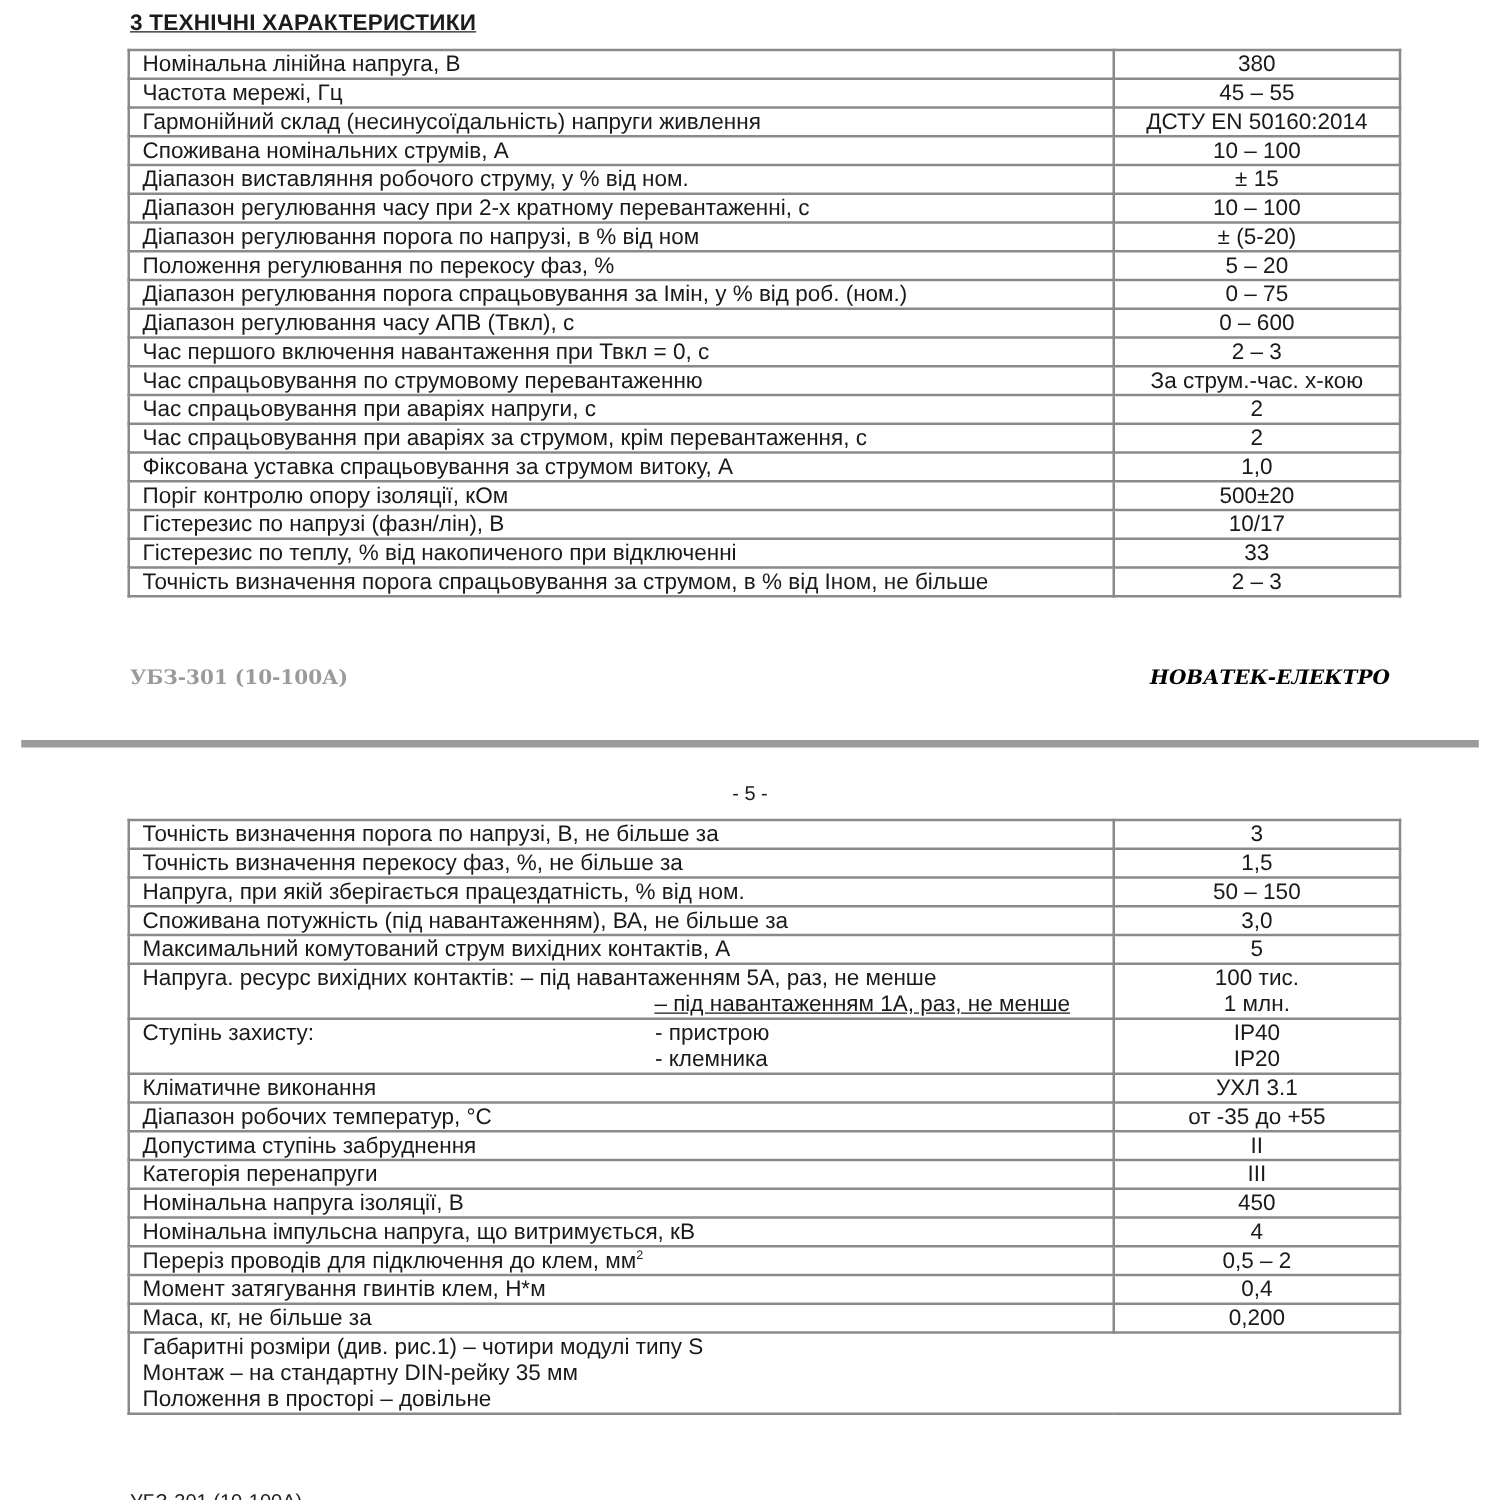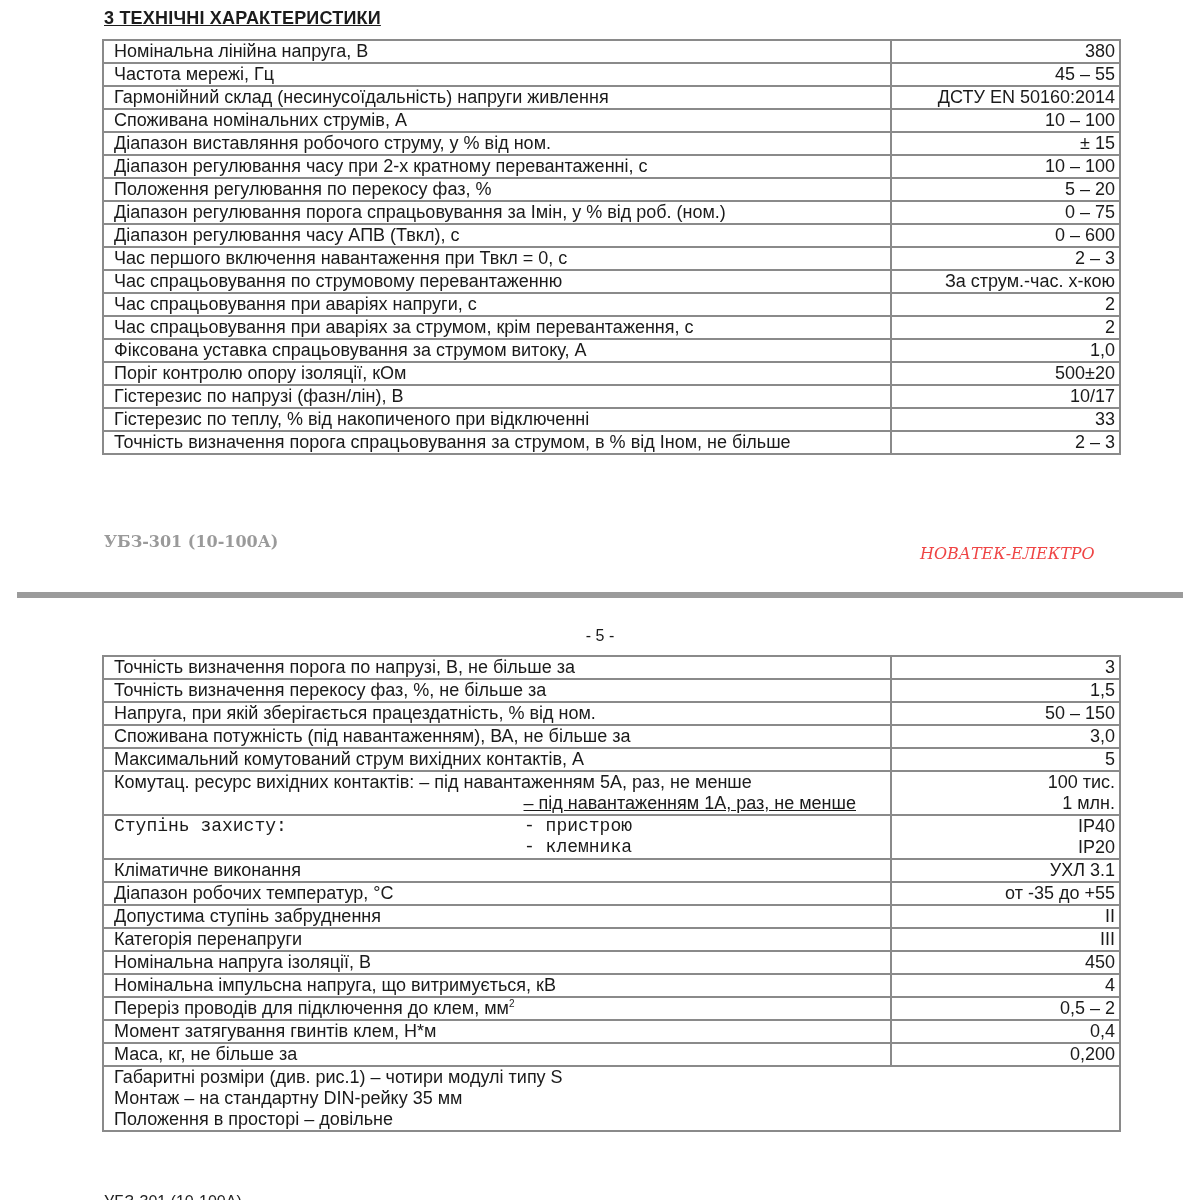--- a/index.html
+++ b/index.html
@@ -1,30 +1,30 @@
 <!DOCTYPE html>
 <html><head>
 <meta charset="utf-8">
 <style>
   html, body { margin: 0; padding: 0; background: #ffffff; }
   body { width: 1200px; height: 1200px; position: relative; overflow: hidden; font-family: "Liberation Sans", sans-serif; color: #1a1a1a; }
   .section-title { position: absolute; left: 104px; top: 8px; font-weight: bold; font-size: 18px; letter-spacing: 0.2px; color: #1c1c1c; text-decoration: underline; }
   table.spec { position: absolute; left: 102px; width: 1017px; border-collapse: collapse; table-layout: fixed; font-size: 18px; }
   table.spec td { border: 2px solid #8a8a8a; padding: 0 10px; height: 21px; line-height: 21px; vertical-align: top; white-space: nowrap; overflow: hidden; }
-  table.spec td.val { text-align: right; padding: 0 4px; }
+  table.spec td.val { text-align: center; padding: 0 4px; }
   table.spec col.c1 { width: 788px; }
   table.spec col.c2 { width: 229px; }
   #table1 { top: 39px; }
   #table2 { top: 655px; border-radius: 17px; }
   .ml { display: block; }
   .indent-right { display: block; text-align: right; padding-right: 24px; text-decoration: underline; }
-  .prot-row { display: flex; font-family: Liberation Mono, monospace; }
+  .prot-row { display: flex; }
   .prot-label { width: 410px; }
   .footer-left { position: absolute; left: 104px; top: 532px; font-family: "DejaVu Serif", serif; font-weight: bold; font-size: 16px; color: #9a9a9a; }
-  .footer-right { position: absolute; left: 920px; top: 532px; font-family: "DejaVu Serif", serif; font-weight: normal; font-style: italic; font-size: 16px; color: #ef4444; margin-top: 12px; }
+  .footer-right { position: absolute; left: 920px; top: 532px; font-family: "DejaVu Serif", serif; font-weight: bold; font-style: italic; font-size: 16px; color: #000000; }
   .page-divider { position: absolute; left: 17px; top: 592px; width: 1166px; height: 6px; background: #9b9b9b; }
   .page-number { position: absolute; left: 0; width: 1200px; top: 627px; text-align: center; font-size: 16px; }
   .cutoff { position: absolute; left: 104px; top: 1193px; font-size: 16px; color: #222; }
   sup { font-size: 10px; line-height: 0; }
 </style>
 </head>
 <body>
 
 <div class="section-title">3 ТЕХНІЧНІ ХАРАКТЕРИСТИКИ</div>
 
@@ -50,20 +50,24 @@
         <td>Споживана номінальних струмів, А</td>
         <td class="val">10 – 100</td>
       </tr>
       <tr>
         <td>Діапазон виставляння робочого струму, у % від ном.</td>
         <td class="val">± 15</td>
       </tr>
       <tr>
         <td>Діапазон регулювання часу при 2-х кратному перевантаженні, с</td>
         <td class="val">10 – 100</td>
+      </tr>
+      <tr>
+        <td>Діапазон регулювання порога по напрузі, в % від ном</td>
+        <td class="val">± (5-20)</td>
       </tr>
       <tr>
         <td>Положення регулювання по перекосу фаз, %</td>
         <td class="val">5 – 20</td>
       </tr>
       <tr>
         <td>Діапазон регулювання порога спрацьовування за Імін, у % від роб. (ном.)</td>
         <td class="val">0 – 75</td>
       </tr>
       <tr>
@@ -137,21 +141,21 @@
       <tr>
         <td>Споживана потужність (під навантаженням), ВА, не більше за</td>
         <td class="val">3,0</td>
       </tr>
       <tr>
         <td>Максимальний комутований  струм вихідних контактів, А</td>
         <td class="val">5</td>
       </tr>
       <tr id="t2-switching">
       <td>
-        <span class="ml">Комутац. ресурс вихідних контактів: – під навантаженням 5А, раз, не менше</span>
+        <span class="ml">Напруга. ресурс вихідних контактів: – під навантаженням 5А, раз, не менше</span>
         <span class="indent-right">– під навантаженням 1А, раз, не менше</span>
       </td>
       <td class="val">
         <span class="ml">100 тис.</span>
         <span class="ml">1 млн.</span>
       </td>
     </tr>
     <tr id="t2-protection">
       <td>
         <div class="prot-row">

